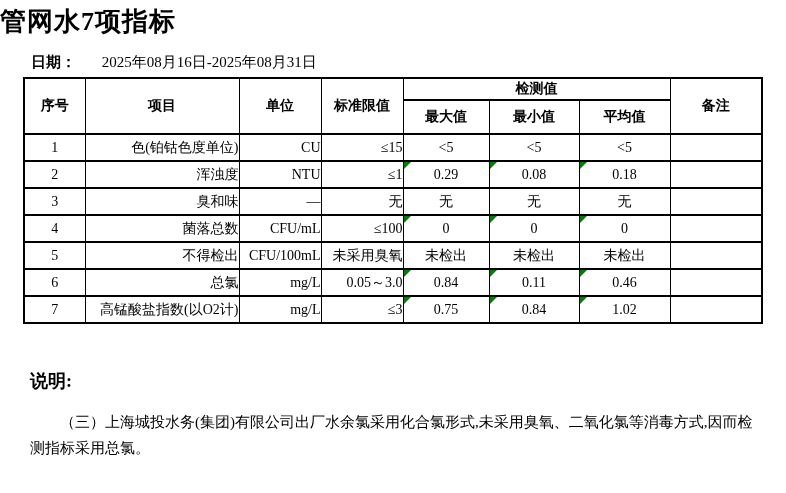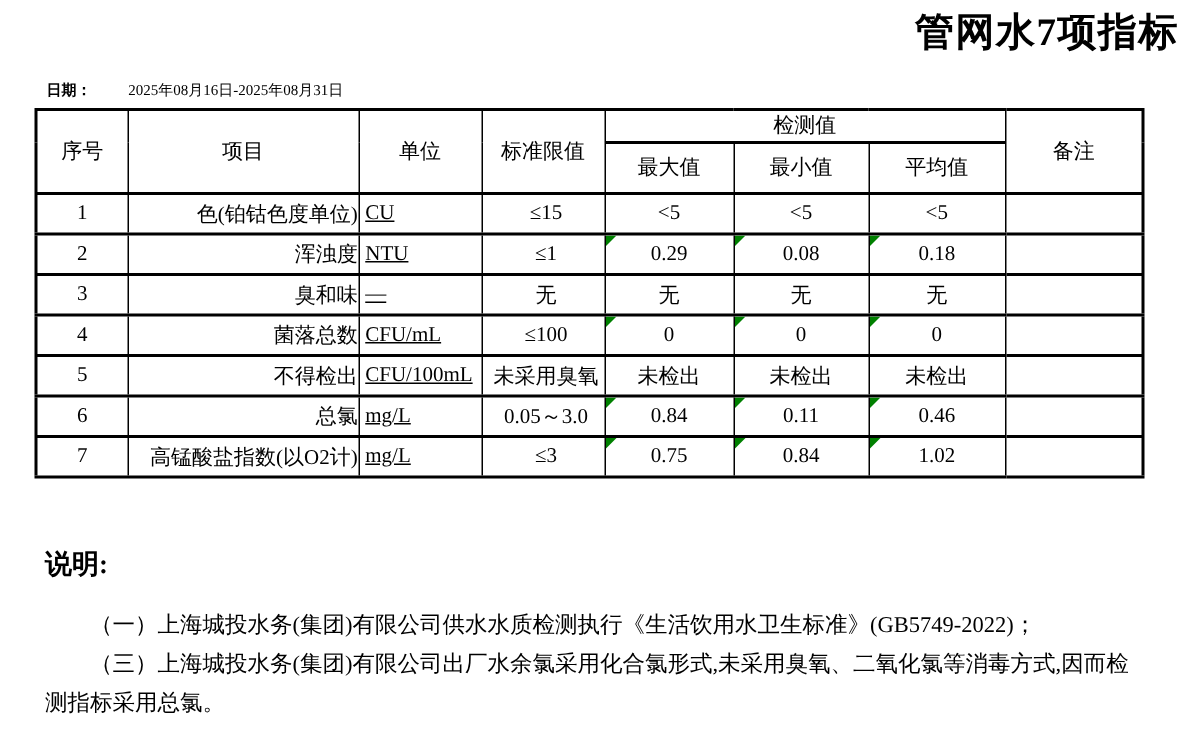--- a/index.html
+++ b/index.html
@@ -5,57 +5,56 @@
   * { margin: 0; padding: 0; box-sizing: border-box; }
   html, body { background: #ffffff; }
   body {
     width: 786px; height: 493px;
     font-family: "Liberation Serif", "DejaVu Serif", serif;
     color: #000;
     position: relative;
     overflow: hidden;
   }
   .page-title {
-    text-align: right;
+    text-align: left;
     font-size: 26px;
     font-weight: bold;
     padding-top: 4px;
     letter-spacing: 1px;
-    padding-left: 24px;
   }
   .date-line {
     margin: 14px 13px 5px 31px;
-    font-size: 10px;
+    font-size: 15px;
   }
   .date-label { font-weight: bold; }
   .date-value { margin-left: 22px; }
   table.report {
     margin-left: 23px;
     width: 738px;
     border-collapse: collapse;
     table-layout: fixed;
     border: 2px solid #000;
   }
   table.report th, table.report td {
     border-left: 1px solid #000;
     border-right: 1px solid #000;
     border-top: 2px solid #000;
     border-bottom: 2px solid #000;
     font-size: 14px;
     overflow: hidden;
     white-space: nowrap;
   }
-  table.report th { font-weight: normal; text-align: center; }
+  table.report th { font-weight: bold; text-align: center; }
   tr.head-top th { height: 22px; }
   tr.head-sub th { height: 34px; }
   tbody td { height: 27px; position: relative; }
   td.c-no   { text-align: center; }
   td.c-item { text-align: right; padding-left: 4px; }
-  td.c-unit { text-align: left; padding-left: 4px; text-decoration: underline; }
-  td.c-limit{ text-align: center; padding-left: 4px; }
+  td.c-unit { text-align: right; padding-left: 4px; }
+  td.c-limit{ text-align: right; padding-left: 4px; }
   td.c-val  { text-align: center; }
   td.c-remark { }
   .corner-flag {
     position: absolute;
     top: 0; left: 0;
     width: 0; height: 0;
     border-top: 7px solid #008000;
     border-right: 7px solid transparent;
   }
   .notes-label {
@@ -175,15 +174,14 @@
         <td class="c-val"><span class="corner-flag"></span><span>0.75</span></td>
         <td class="c-val"><span class="corner-flag"></span><span>0.84</span></td>
         <td class="c-val"><span class="corner-flag"></span><span>1.02</span></td>
         <td class="c-remark"><span></span></td>
       </tr>
     </tbody>
 </table>
 
 <div class="notes-label">说明:</div>
 <div class="notes" id="notes-container">
-    <p>（一）上海城投水务(集团)有限公司供水水质检测执行《生活饮用水卫生标准》(GB5749-2022)；</p>
     <p>（三）上海城投水务(集团)有限公司出厂水余氯采用化合氯形式,未采用臭氧、二氧化氯等消毒方式,因而检测指标采用总氯。</p>
   </div>
 
 </body></html>

